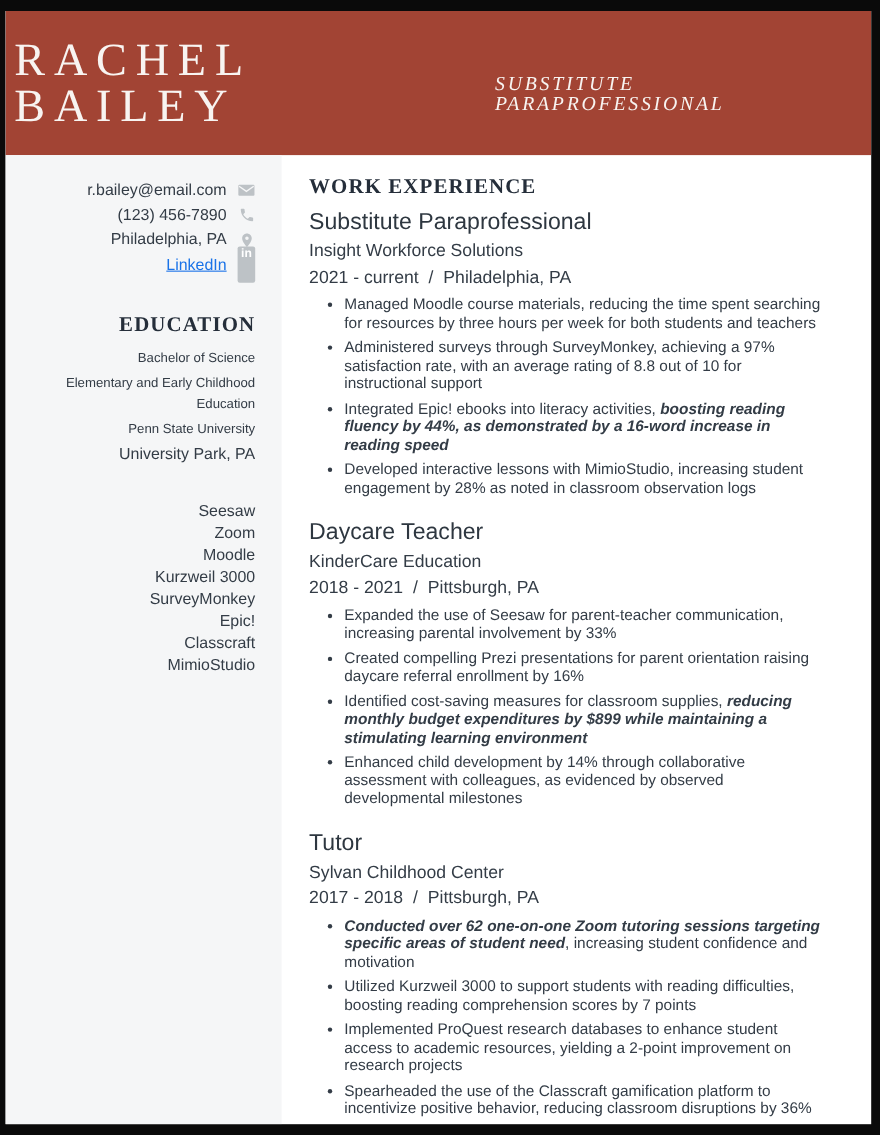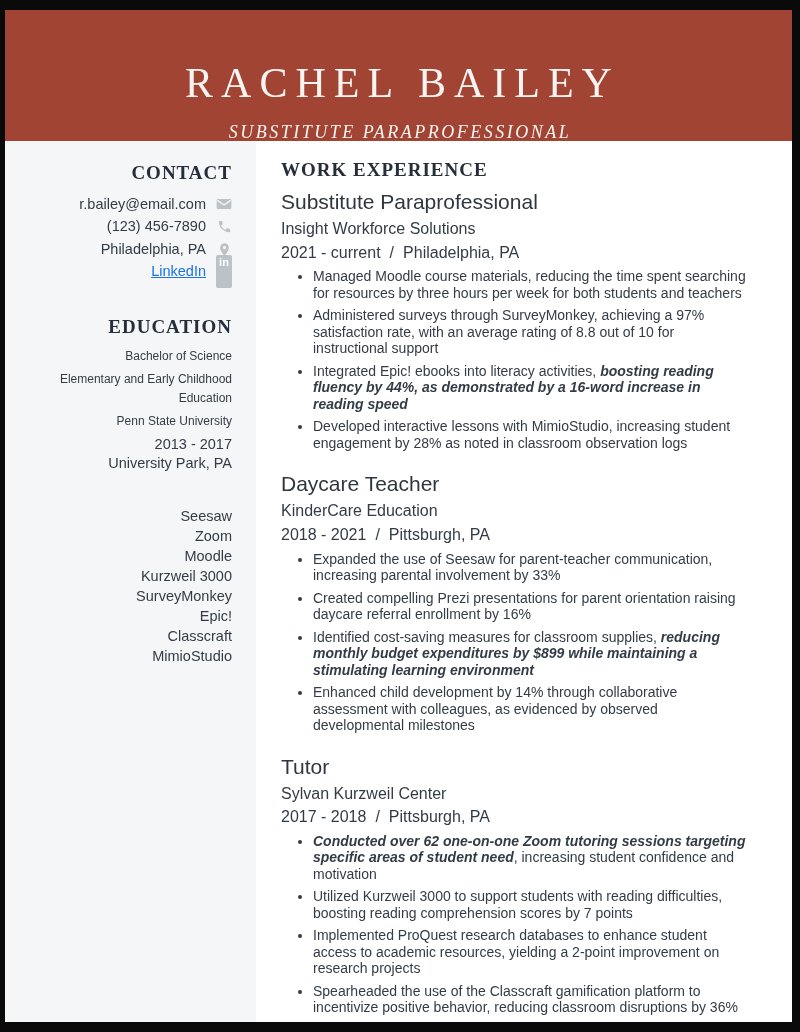--- a/index.html
+++ b/index.html
@@ -26,21 +26,21 @@
     width:100%;height:100%;
     background:var(--page-bg);
     display:flex;flex-direction:column;
     overflow:hidden;
   }
   
   .header{
     flex:0 0 131px;height:131px;
     background:var(--header-bg);
     color:var(--header-text);
-    display:flex;flex-direction:column;
+    display:flex;flex-direction:row;
     align-items:center;justify-content:flex-end;
   }
   .name{
     font-family:"Liberation Serif","DejaVu Serif",serif;
     font-size:42px;font-weight:400;
     letter-spacing:8px;padding-left:8px;
     margin:0;line-height:1;
   }
   .subtitle{
     font-family:"Liberation Serif","DejaVu Serif",serif;
@@ -113,21 +113,20 @@
 
   <header class="header">
     <h1 class="name">RACHEL BAILEY</h1>
     <div class="subtitle">SUBSTITUTE PARAPROFESSIONAL</div>
   </header>
 
   <div class="content">
 
     <aside class="sidebar">
       <section>
-        <h2 class="sec">CONTACT</h2>
         <ul class="plain contact-list" id="contact-list">
             <li>
               <span>r.bailey@email.com</span>
               <span class="c-icon">
                 <svg viewBox="0 0 24 24" width="16" height="16">
                   <rect x="1" y="4.5" width="22" height="15" rx="1.5" fill="#BDC2C6"></rect>
                   <path d="M2 6.5l10 7 10-7" stroke="#F5F6F7" stroke-width="2" fill="none"></path>
                 </svg>
               </span>
             </li>
@@ -154,21 +153,20 @@
               </span>
             </li>
           </ul>
       </section>
 
       <section>
         <h2 class="sec">EDUCATION</h2>
         <div class="edu-line">Bachelor of Science</div>
         <div class="edu-line">Elementary and Early Childhood Education</div>
         <div class="edu-line">Penn State University</div>
-        <div class="edu-sub">2013 - 2017</div>
         <div class="edu-sub">University Park, PA</div>
       </section>
 
       <section>
         <ul class="plain skills-list" id="skills-list">
             <li>Seesaw</li>
             <li>Zoom</li>
             <li>Moodle</li>
             <li>Kurzweil 3000</li>
             <li>SurveyMonkey</li>
@@ -199,21 +197,21 @@
             <div class="job-meta"><span>2018 - 2021</span><span class="sep">/</span><span>Pittsburgh, PA</span></div>
             <ul>
               <li><span>Expanded the use of Seesaw for parent-teacher communication, increasing parental involvement by 33%</span></li>
               <li><span>Created compelling Prezi presentations for parent orientation raising daycare referral enrollment by 16%</span></li>
               <li><span>Identified cost-saving measures for classroom supplies, </span><span class="em">reducing monthly budget expenditures by $899 while maintaining a stimulating learning environment</span></li>
               <li><span>Enhanced child development by 14% through collaborative assessment with colleagues, as evidenced by observed developmental milestones</span></li>
             </ul>
           </article>
           <article class="job">
             <h3 class="job-title">Tutor</h3>
-            <div class="job-company">Sylvan Kurzweil Center</div>
+            <div class="job-company">Sylvan Childhood Center</div>
             <div class="job-meta"><span>2017 - 2018</span><span class="sep">/</span><span>Pittsburgh, PA</span></div>
             <ul>
               <li><span class="em">Conducted over 62 one-on-one Zoom tutoring sessions targeting specific areas of student need</span><span>, increasing student confidence and motivation</span></li>
               <li><span>Utilized Kurzweil 3000 to support students with reading difficulties, boosting reading comprehension scores by 7 points</span></li>
               <li><span>Implemented ProQuest research databases to enhance student access to academic resources, yielding a 2-point improvement on research projects</span></li>
               <li><span>Spearheaded the use of the Classcraft gamification platform to incentivize positive behavior, reducing classroom disruptions by 36%</span></li>
             </ul>
           </article>
         </div>
     </main>

